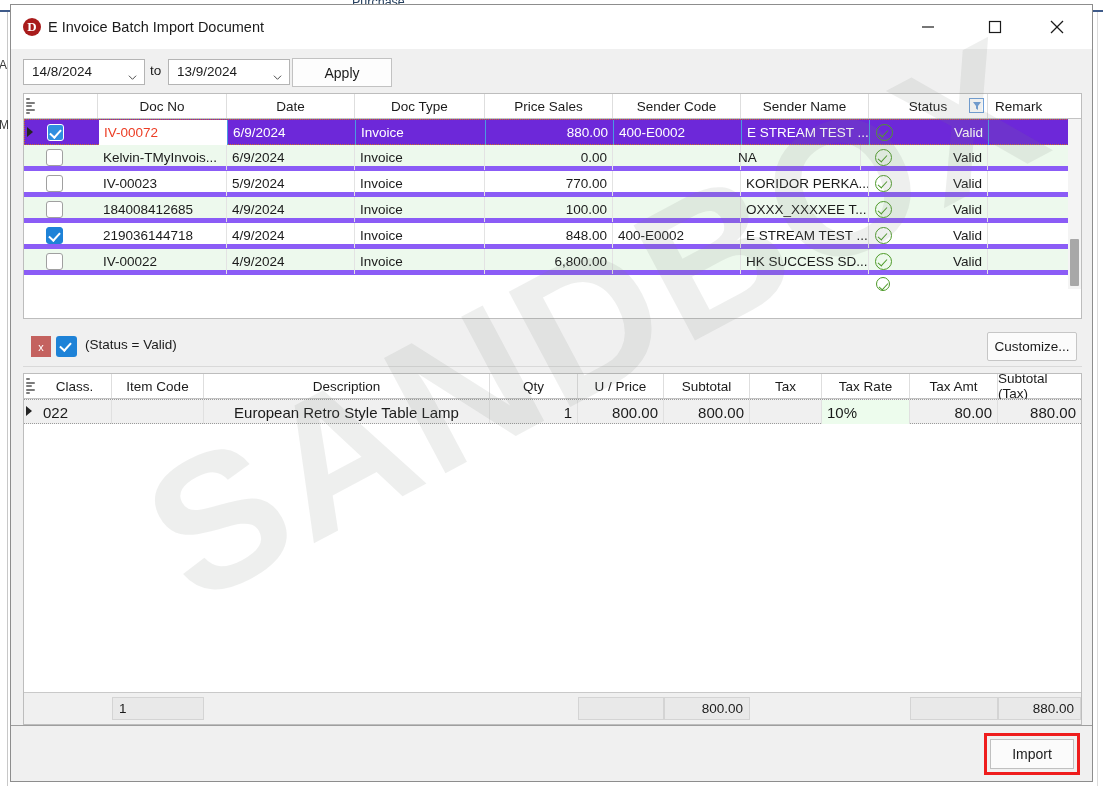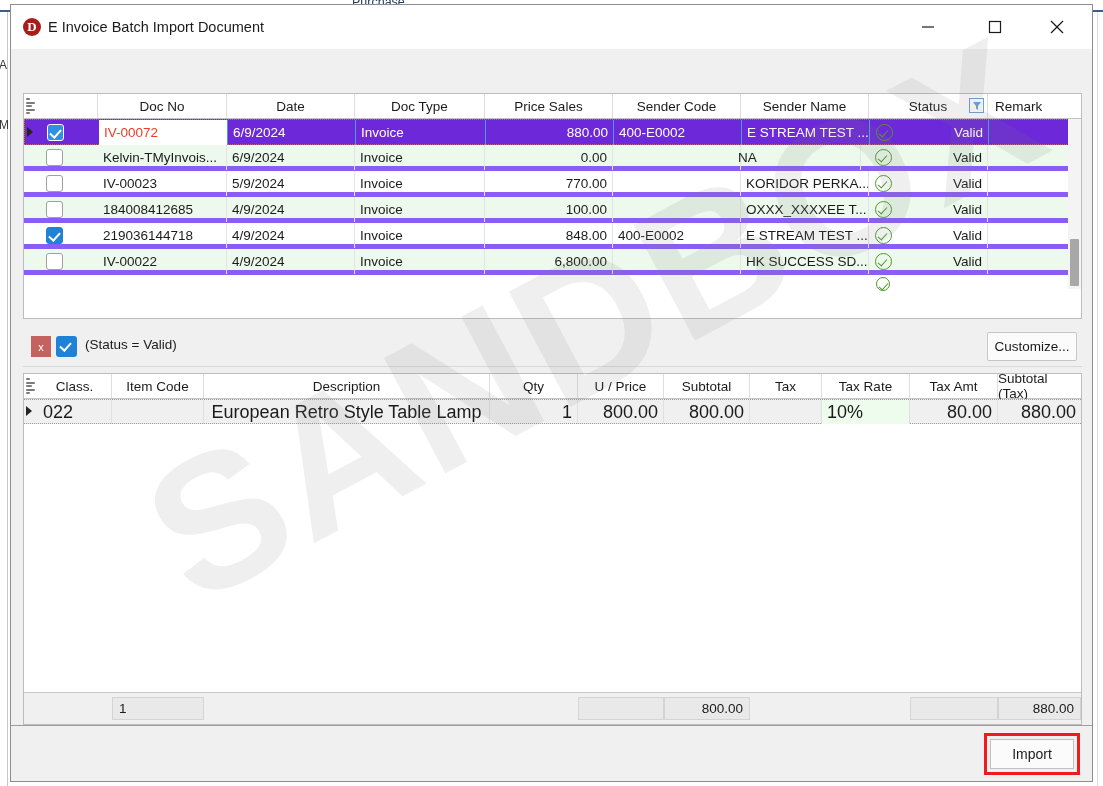--- a/index.html
+++ b/index.html
@@ -293,21 +293,21 @@
   }
   .drow {
     position: absolute; left: 0; top: 25px; height: 25px; width: 100%;
     background: #f0f0f0;
     border-top: 1px dotted #9a9a9a;
     border-bottom: 1px dotted #9a9a9a;
     box-sizing: border-box;
   }
   .dcell {
     position: absolute; top: 0; height: 23px;
-    font-size: 18px; color: #1b1b1b;
+    font-size: 15px; color: #1b1b1b;
     display: flex; align-items: center;
     box-sizing: border-box; padding: 12px 5px;
     white-space: nowrap; overflow: hidden;
     border-right: 1px solid #e0e0e0;
   }
   .dcell.r { justify-content: flex-end; }
   .dcell.taxrate { background: #edfced; }
   .dbody {
     position: absolute; left: 0; top: 51px; width: 100%; bottom: 33px;
     background: #ffffff;
@@ -397,20 +397,40 @@
           </svg>
       </div>
       <div class="win-btn btn-close">
         <svg width="18" height="18" viewBox="0 0 18 18">
             <line x1="3" y1="3" x2="15" y2="15" stroke="#1b1b1b" stroke-width="1.3"></line>
             <line x1="15" y1="3" x2="3" y2="15" stroke="#1b1b1b" stroke-width="1.3"></line>
           </svg>
       </div>
     </div>
 
+    <div class="toolbar">
+      <div class="datebox dp1">
+        <span class="dval">14/8/2024</span>
+        <span class="chev">
+          <svg width="9" height="9" viewBox="0 0 10 10">
+              <polyline points="1,3 5,7 9,3" fill="none" stroke="#4a4a4a" stroke-width="1.1"></polyline>
+            </svg>
+        </span>
+      </div>
+      <div class="to-label">to</div>
+      <div class="datebox dp2">
+        <span class="dval">13/9/2024</span>
+        <span class="chev">
+          <svg width="9" height="9" viewBox="0 0 10 10">
+              <polyline points="1,3 5,7 9,3" fill="none" stroke="#4a4a4a" stroke-width="1.1"></polyline>
+            </svg>
+        </span>
+      </div>
+      <div class="apply-btn">Apply</div>
+    </div>
 
     <div class="mgrid">
 
       <div class="mhead">
         <div class="grip">
             <i></i>
             <i></i>
             <i></i>
             <i></i>
             <i></i>

